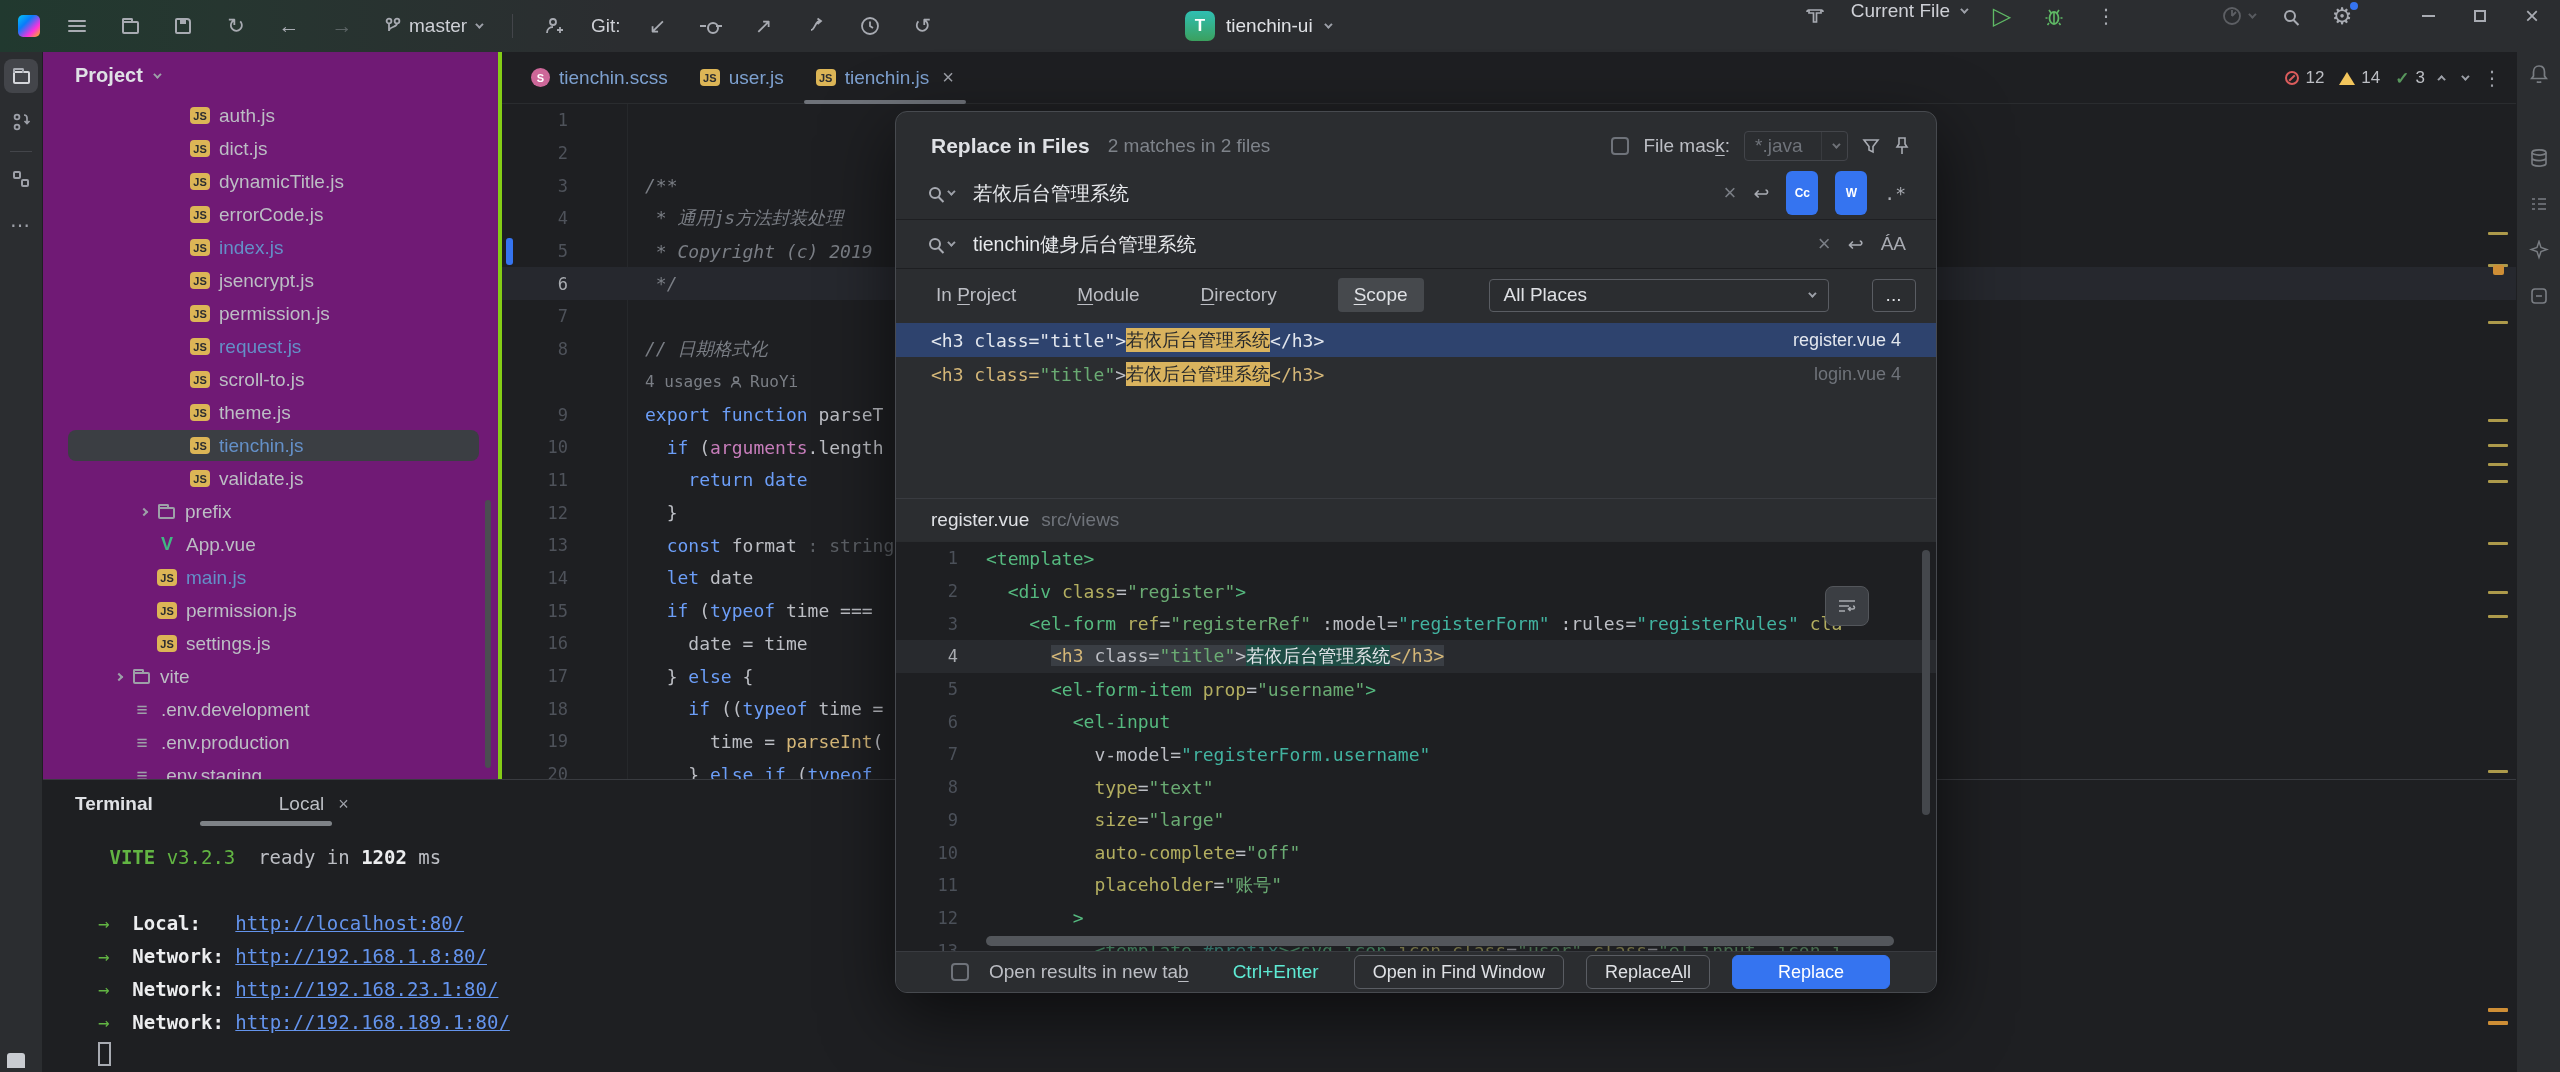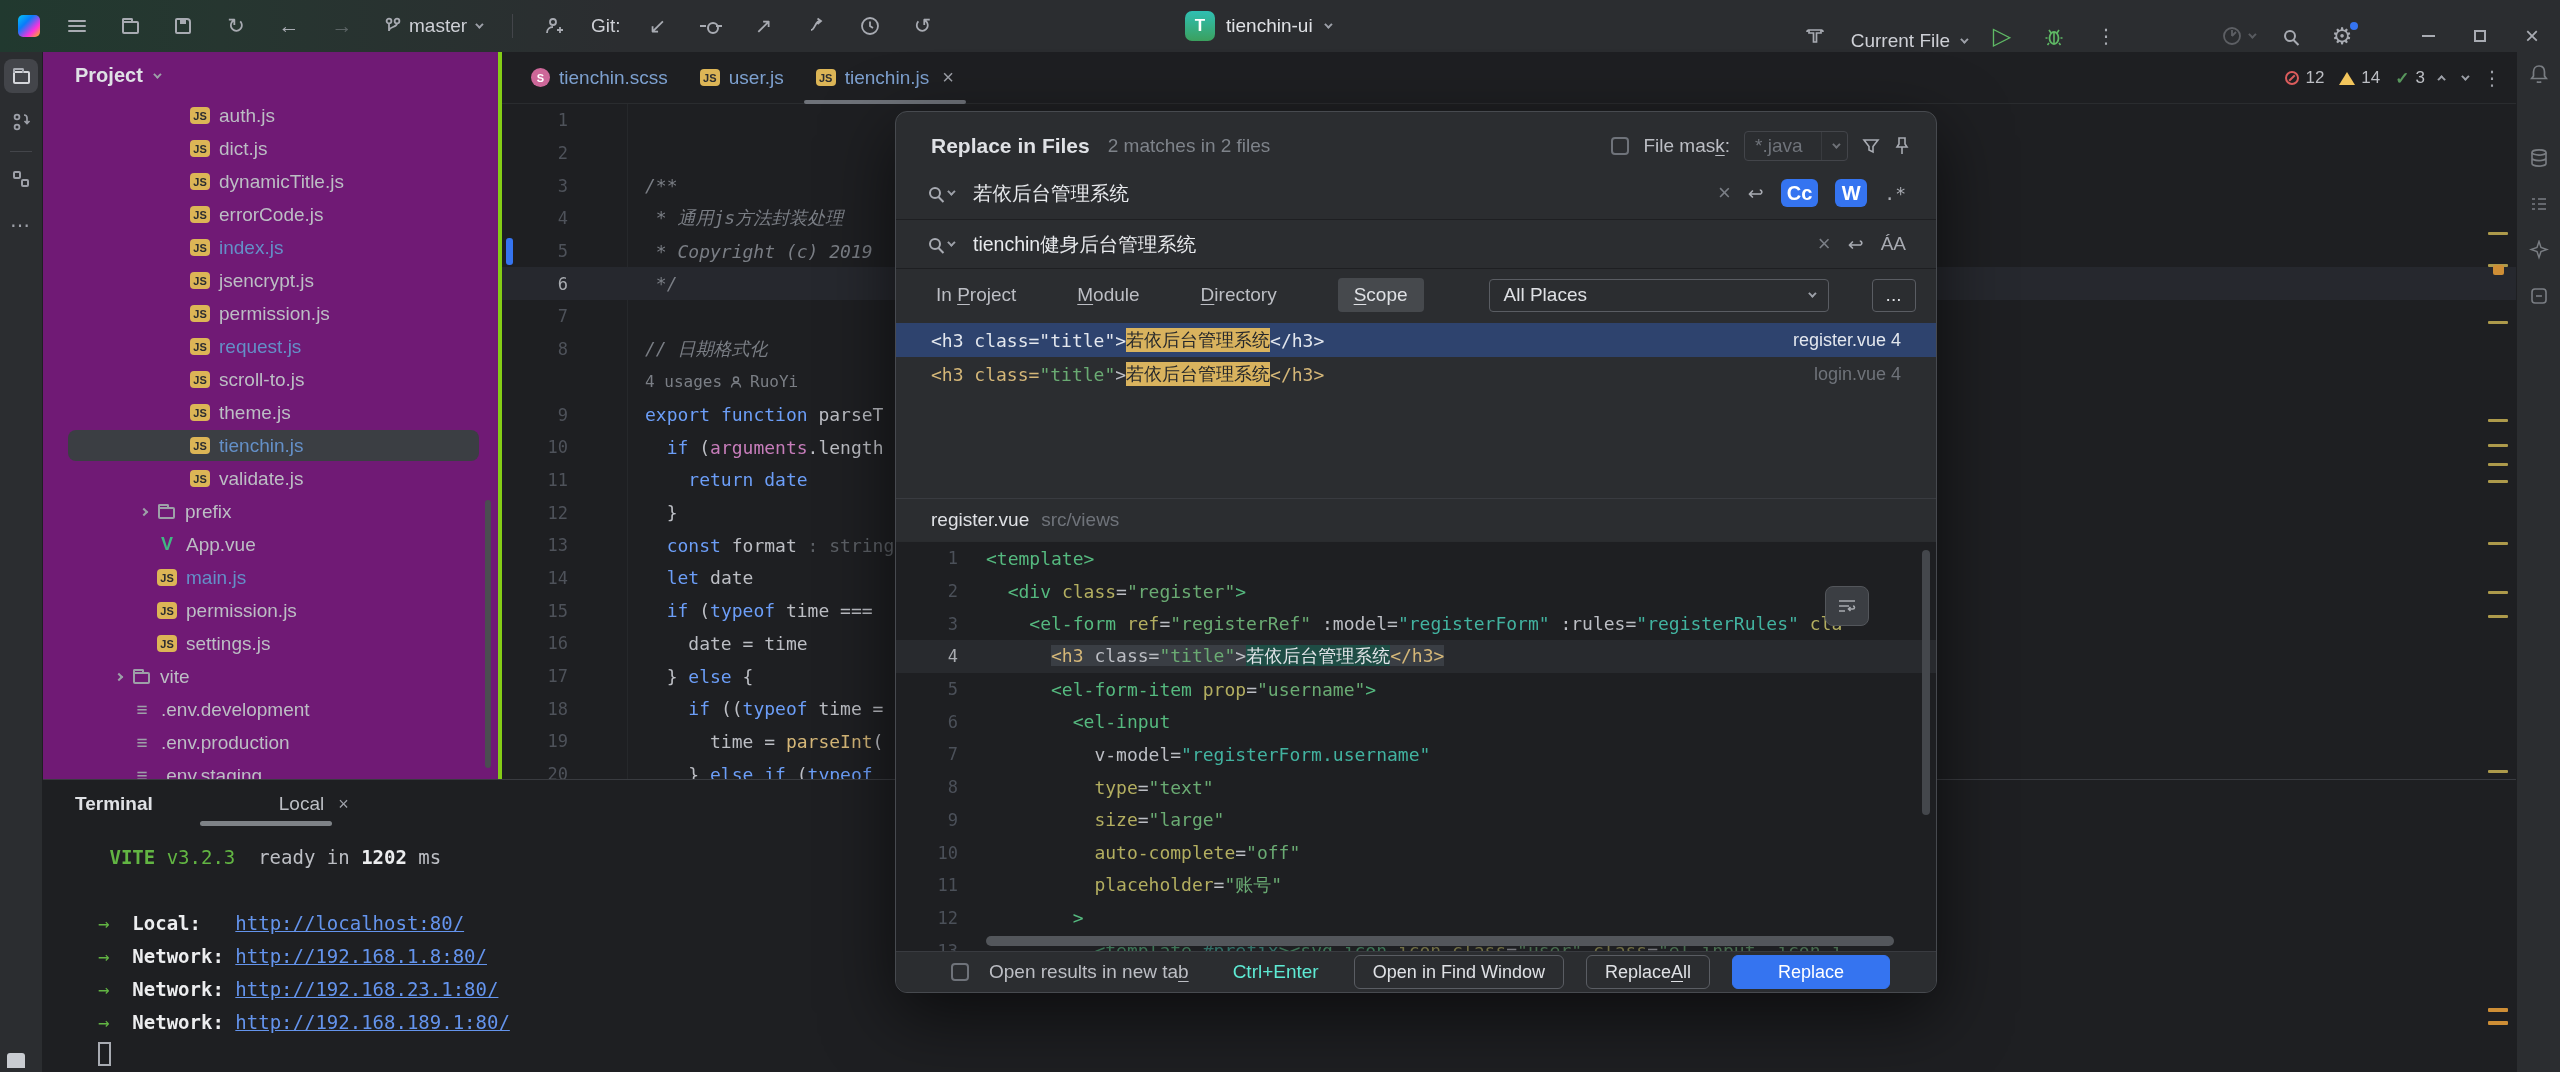--- a/index.html
+++ b/index.html
@@ -26,21 +26,21 @@
 .commitnode:before{content:'';position:absolute;left:7px;top:3px;width:8px;height:8px;border:2px solid #A8ABB2;border-radius:50%}
 .commitnode:after{content:'';position:absolute;left:0;top:6px;width:6px;height:2px;background:#A8ABB2;box-shadow:16px 0 #A8ABB2}
 .chev{display:inline-block;width:8px;height:8px;border-right:2px solid #9DA0A8;border-bottom:2px solid #9DA0A8}
 .chev.down{transform:rotate(45deg) translateY(-2px)}
 .chev.up{transform:rotate(-135deg) translateY(-2px)}
 .chev.right{transform:rotate(-45deg)}
 .chev.sm{width:6px;height:6px}
 #tb-center{position:absolute;left:1185px;top:0;height:52px;display:flex;align-items:center;gap:11px}
 #proj-avatar{width:30px;height:30px;border-radius:7px;background:linear-gradient(180deg,#2FBFB3,#3BA05E);
   color:#fff;font-weight:bold;font-size:17px;display:flex;align-items:center;justify-content:center}
-#tb-right{position:absolute;right:12px;top:0;height:52px;display:flex;align-items:flex-end;gap:20px}
+#tb-right{position:absolute;right:12px;top:0;height:52px;display:flex;align-items:flex-start;gap:20px}
 .play{color:#5FB865;font-size:24px;line-height:1}
 .gear{font-size:23px;position:relative}
 .gear b{position:absolute;top:2px;right:0px;width:8px;height:8px;border-radius:50%;background:#3574F0}
 .winmin{width:13px;height:2px;background:#A8ABB2}
 .winmax{width:12px;height:12px;border:2px solid #A8ABB2}
 .kebab{font-size:20px;letter-spacing:0}
 .mag{width:12px;height:12px;border:2px solid #A8ABB2;border-radius:50%;position:relative;display:inline-block}
 .mag:after{content:'';position:absolute;width:2px;height:7px;background:#A8ABB2;transform:rotate(-45deg);bottom:-6px;right:-3px}
 
 
@@ -143,21 +143,21 @@
 #dlg-title .m{margin-left:18px;color:#7E838A}
 #dlg-title .right{margin-left:auto;display:flex;align-items:center;gap:14px}
 .cbx{width:18px;height:18px;border:2px solid #6F737A;border-radius:4px;flex:none}
 #mask-combo{width:104px;height:30px;border:1px solid #43454A;border-radius:4px;display:flex;align-items:center;color:#6F737A}
 #mask-combo .v{padding-left:10px;flex:1}
 #mask-combo .a{width:26px;height:100%;border-left:1px solid #43454A;display:flex;align-items:center;justify-content:center;opacity:.6}
 .row-field{height:53px;display:flex;align-items:center;padding-left:33px;border-bottom:1px solid #1E1F22;flex:none;position:relative}
 .row-field .fv{margin-left:20px;color:#E8EAED;font-size:19.5px}
 .f-icons{position:absolute;right:30px;display:flex;align-items:center;gap:17px;color:#A8ABB2}
 .xclear{color:#7A7E85;font-size:22px}
-.chip{height:28px;min-width:32px;padding:0 6px;border-radius:6px;background:#3574F0;color:#fff;font-size:20px;font-weight:bold;display:flex;align-items:center;justify-content:center}
+.chip{height:44px;min-width:32px;padding:0 6px;border-radius:6px;background:#3574F0;color:#fff;font-size:12px;font-weight:bold;display:flex;align-items:center;justify-content:center}
 .regex{font-family:"DejaVu Sans Mono",monospace;font-size:18px;color:#A8ABB2}
 #dlg-filter{height:52px;display:flex;align-items:center;padding-left:40px;gap:61px;flex:none}
 .scope-chip{background:#46494D;border-radius:4px;padding:6px 16px;color:#DFE1E5}
 #places{width:340px;height:33px;border:1px solid #5A5D63;border-radius:4px;display:flex;align-items:center;justify-content:space-between;padding:0 14px;color:#DFE1E5;margin-left:4px}
 #dots-btn{width:44px;height:33px;border:1px solid #5A5D63;border-radius:4px;display:flex;align-items:center;justify-content:center;margin-left:-18px;color:#DFE1E5}
 #dlg-results{flex:none;height:177px;padding-top:2px}
 .rrow{height:34px;display:flex;align-items:center;padding-left:35px;font-family:"DejaVu Sans Mono",monospace;font-size:18px;white-space:pre;position:relative}
 .rrow.sel{background:#2E436E}
 .rrow .file{position:absolute;right:35px;font-family:"Liberation Sans",sans-serif;font-size:18px}
 .rrow .file.on{color:#E3E7EE}

